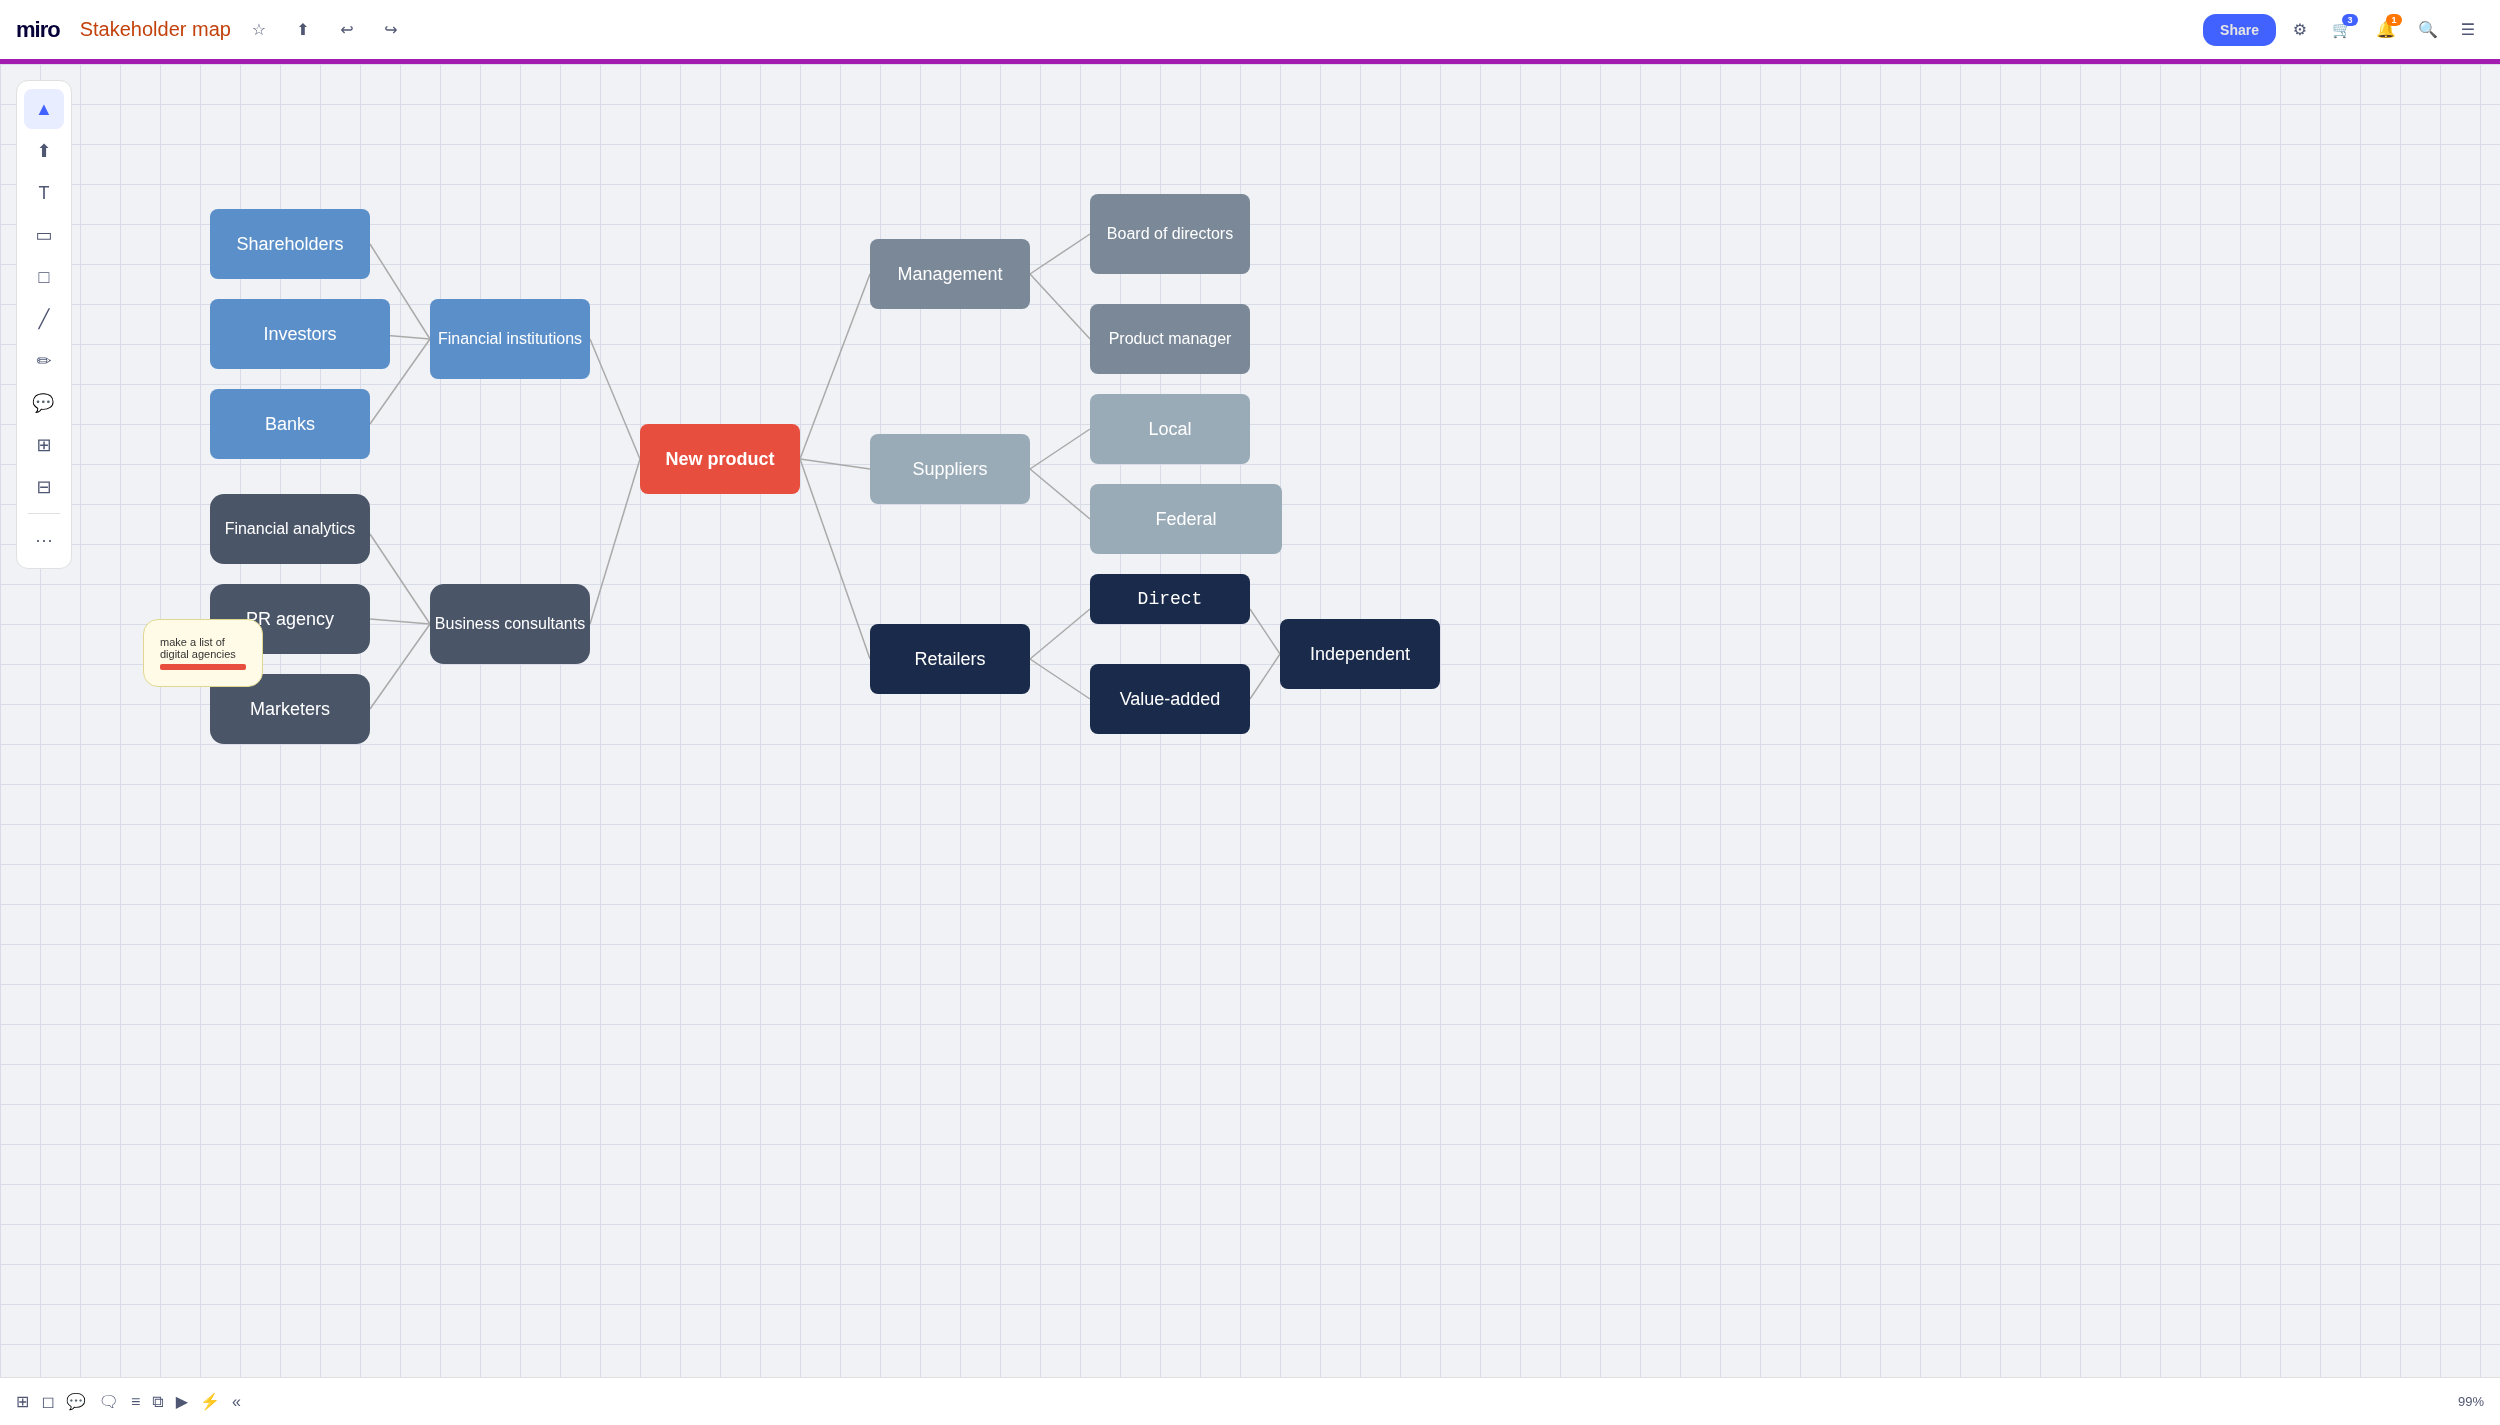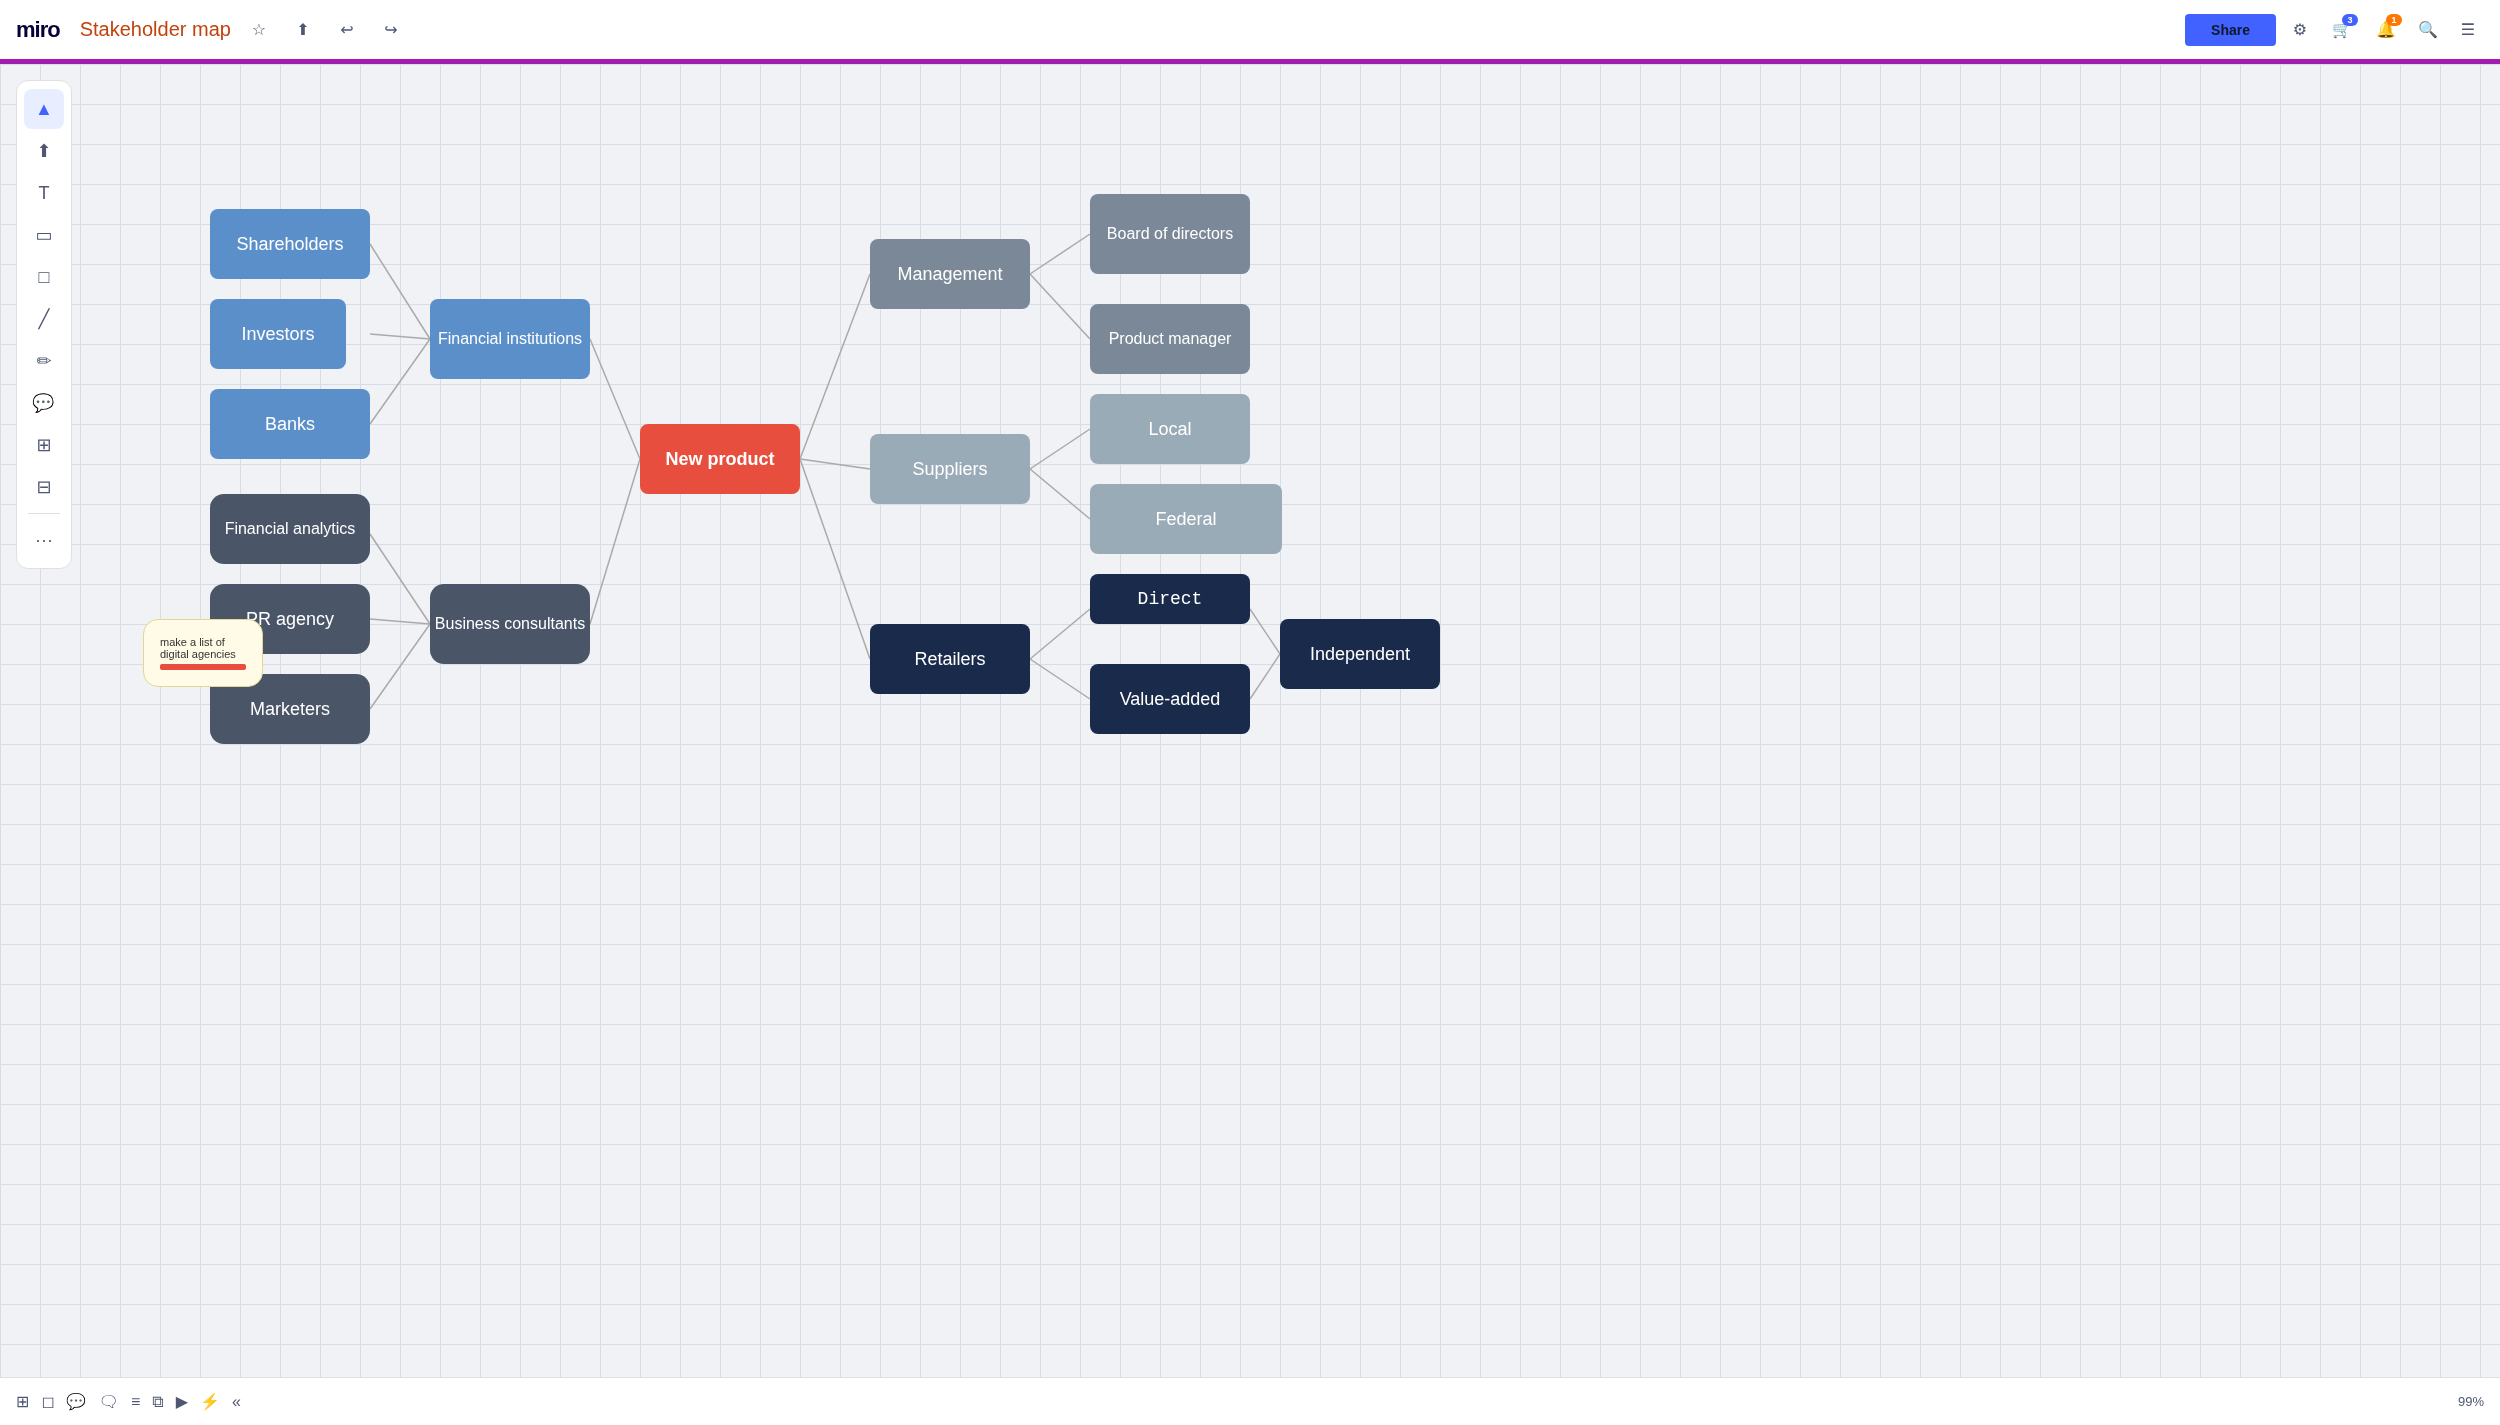--- a/index.html
+++ b/index.html
@@ -13,22 +13,22 @@
     }
     #logo { font-size: 22px; font-weight: 900; color: #050038; letter-spacing: -1px; margin-right: 8px; }
     #board-title { font-size: 20px; font-weight: 500; color: #c2410c; }
     .header-icon-btn {
       width: 32px; height: 32px; border-radius: 6px; border: none;
       background: transparent; cursor: pointer; display: flex; align-items: center; justify-content: center;
       color: #505773; font-size: 16px;
     }
     .header-spacer { flex: 1; }
     #share-btn {
-      background: #4262ff; color: #0f172a; border: none; border-radius: 4px;
-      padding: 8px 26px; font-size: 14px; font-weight: 600; cursor: pointer;
+      background: #4262ff; color: #e5e5e5; border: none; border-radius: 13px;
+      padding: 8px 17px; font-size: 14px; font-weight: 600; cursor: pointer;
     }
     .header-right { display: flex; align-items: center; gap: 8px; }
     .badge-icon { position: relative; width: 36px; height: 36px; display: flex; align-items: center; justify-content: center; cursor: pointer; }
     .badge { position: absolute; top: 2px; right: 2px; background: #4262ff; color: #fff; font-size: 9px; font-weight: 700; border-radius: 10px; padding: 1px 4px; min-width: 16px; text-align: center; }
     .badge.orange { background: #ff7700; }
 
     
     #left-toolbar {
       position: absolute; top: 80px; left: 16px; width: 56px;
       background: #fff; border-radius: 12px; border: 1px solid #e0e0e0;
@@ -178,21 +178,21 @@
 
     <line x1="1030" y1="595" x2="1090" y2="635" stroke="#aaa" stroke-width="1.5"></line>
 
     <line x1="1250" y1="545" x2="1280" y2="590" stroke="#aaa" stroke-width="1.5"></line>
 
     <line x1="1250" y1="635" x2="1280" y2="590" stroke="#aaa" stroke-width="1.5"></line>
   </svg>
 
   <div class="node node-blue" style="left:210px;top:145px;width:160px;height:70px;">Shareholders</div>
 
-  <div class="node node-blue" style="left:210px;top:235px;width:136px;height:70px;">Investors</div>
+  <div class="node node-blue" style="left:210px;top:235px;width:180px;height:70px;">Investors</div>
 
   <div class="node node-blue" style="left:210px;top:325px;width:160px;height:70px;">Banks</div>
 
   <div class="node node-blue" style="left:430px;top:235px;width:160px;height:80px;font-size:16px;">Financial institutions</div>
 
   <div class="node node-dark" style="left:210px;top:430px;width:160px;height:70px;font-size:16px;">Financial analytics</div>
 
   <div class="node node-dark" style="left:210px;top:520px;width:160px;height:70px;">PR agency</div>
 
   <div class="node node-dark" style="left:430px;top:520px;width:160px;height:80px;font-size:16px;">Business consultants</div>

